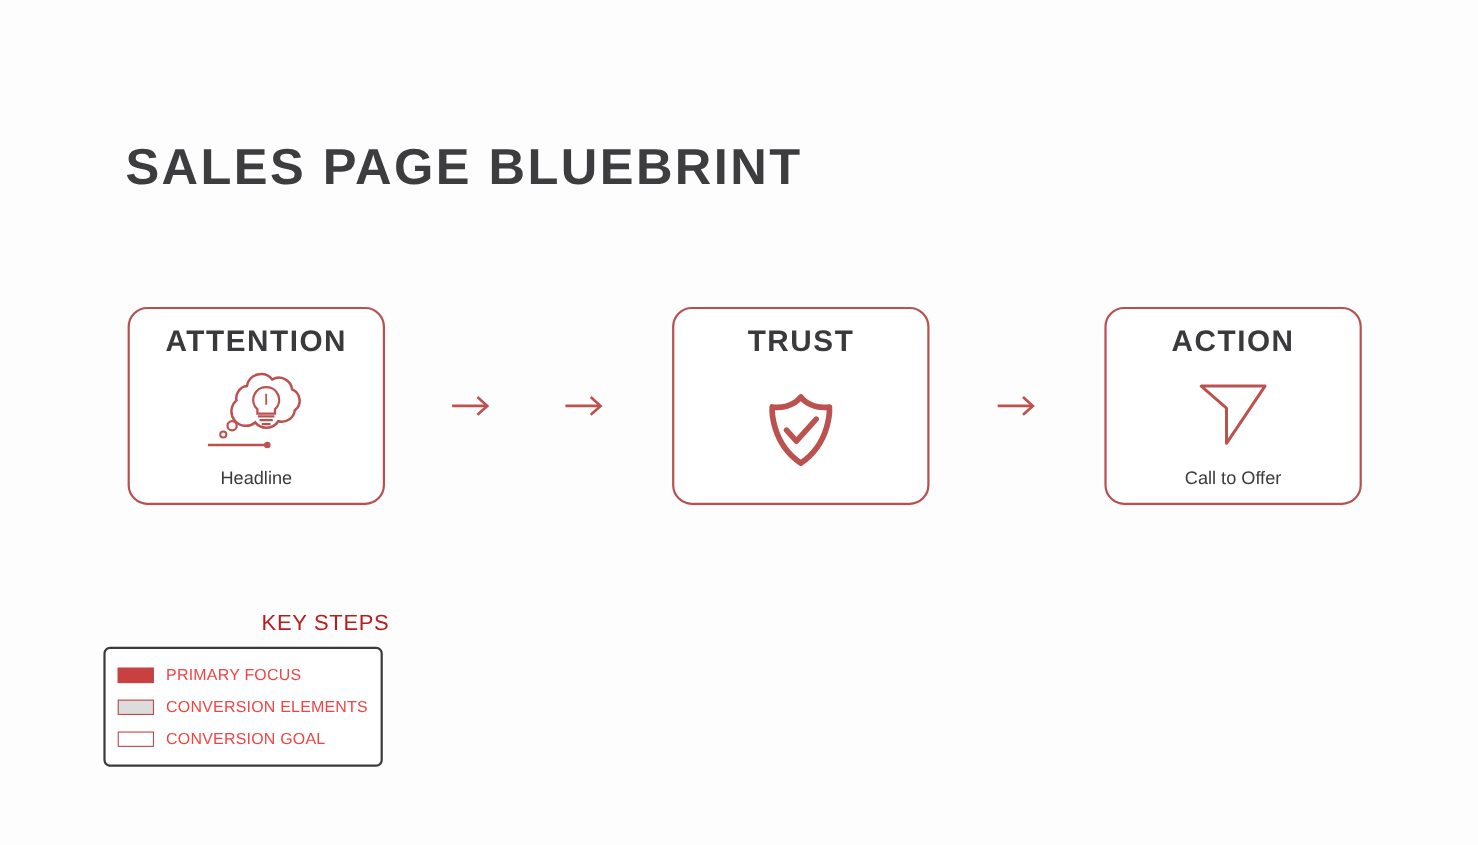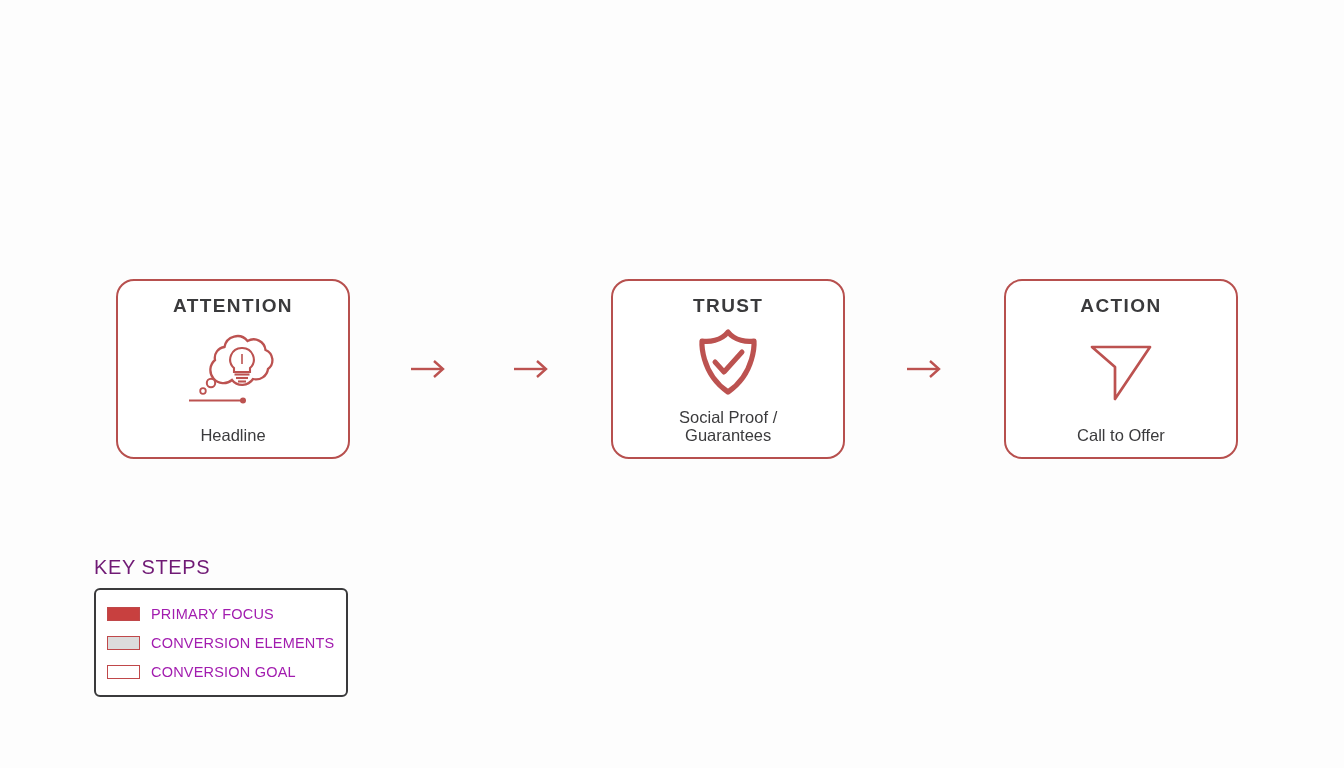--- a/index.html
+++ b/index.html
@@ -51,21 +51,21 @@
     border: 2.4px solid #b7504e;
     border-radius: 18px;
     background: #ffffff;
     display: flex;
     flex-direction: column;
     align-items: center;
     padding-top: 14px;
     position: relative;
   }
   .card-title {
-    font-size: 19px;
+    font-size: 27px;
     font-weight: bold;
     letter-spacing: 1.4px;
     color: #3a3a3c;
     text-transform: uppercase;
   }
   .card-icon {
     flex: 1;
     display: flex;
     align-items: center;
     justify-content: center;
@@ -91,22 +91,23 @@
   
   #legend-wrap {
     position: absolute;
     left: 94px;
     top: 556px;
     width: 260px;
   }
   #legend-heading {
     font-size: 20px;
     letter-spacing: 0.6px;
-    color: #701a75;
+    color: #b91c1c;
     margin-bottom: 9px;
+    text-align: right;
   }
   #legend-box {
     border: 2px solid #3a3a3c;
     border-radius: 6px;
     background: #ffffff;
     padding: 9px 12px 9px 11px;
     display: inline-block;
   }
   .legend-row {
     display: flex;
@@ -117,28 +118,29 @@
     width: 33px;
     height: 14px;
     border: 1.8px solid #c0484a;
     box-sizing: border-box;
     margin-right: 11px;
     flex: 0 0 auto;
   }
   .legend-text {
     font-size: 14.5px;
     letter-spacing: 0.2px;
-    color: #a21caf;
+    color: #ef4444;
     white-space: nowrap;
   }
 </style>
 </head>
 <body>
 
 <div id="title-block">
+  <div class="title-line">SALES PAGE BLUEBRINT</div>
 </div>
 
 <div id="flow-row">
 
   <div class="flow-card">
     <div class="card-title">ATTENTION</div>
     <div class="card-icon">
       <svg width="96" height="80" viewBox="0 0 96 80" fill="none">
         <path d="M30 28 a11 11 0 0 1 9.5 -13 a13 13 0 0 1 23 -6 a12 12 0 0 1 18 9 a11 11 0 0 1 2.5 19 a12 12 0 0 1 -15 10 a13 13 0 0 1 -21 1 a12 12 0 0 1 -17 -20 z" stroke="#bc5250" stroke-width="2.3" fill="#ffffff"></path>
         <path d="M57 16 a11.5 11.5 0 0 0 -8 20 l0 4 l16 0 l0 -4 a11.5 11.5 0 0 0 -8 -20 z" stroke="#bc5250" stroke-width="2.1" fill="none"></path>
@@ -171,21 +173,20 @@
   </div>
 
   <div class="flow-card">
     <div class="card-title">TRUST</div>
     <div class="card-icon">
       <svg width="66" height="70" viewBox="0 0 66 70" fill="none">
         <path d="M33 4 C26 13 14 14 7 13 C7 13 5 45 33 64 C61 45 59 13 59 13 C52 14 40 13 33 4 Z" stroke="#bc5250" stroke-width="5.2" fill="none" stroke-linejoin="round"></path>
         <polyline points="20,34 29,44 47,24" stroke="#bc5250" stroke-width="5" fill="none" stroke-linecap="round" stroke-linejoin="round"></polyline>
       </svg>
     </div>
-    <div class="card-label">Social Proof /<br>Guarantees</div>
   </div>
 
   <div class="arrow">
     <svg width="40" height="22" viewBox="0 0 40 22" fill="none">
       <line x1="2" y1="11" x2="33" y2="11" stroke="#bc5250" stroke-width="2.4"></line>
       <polyline points="25,3 34,11 25,19" stroke="#bc5250" stroke-width="2.4" fill="none"></polyline>
     </svg>
   </div>
 
   <div class="flow-card">

